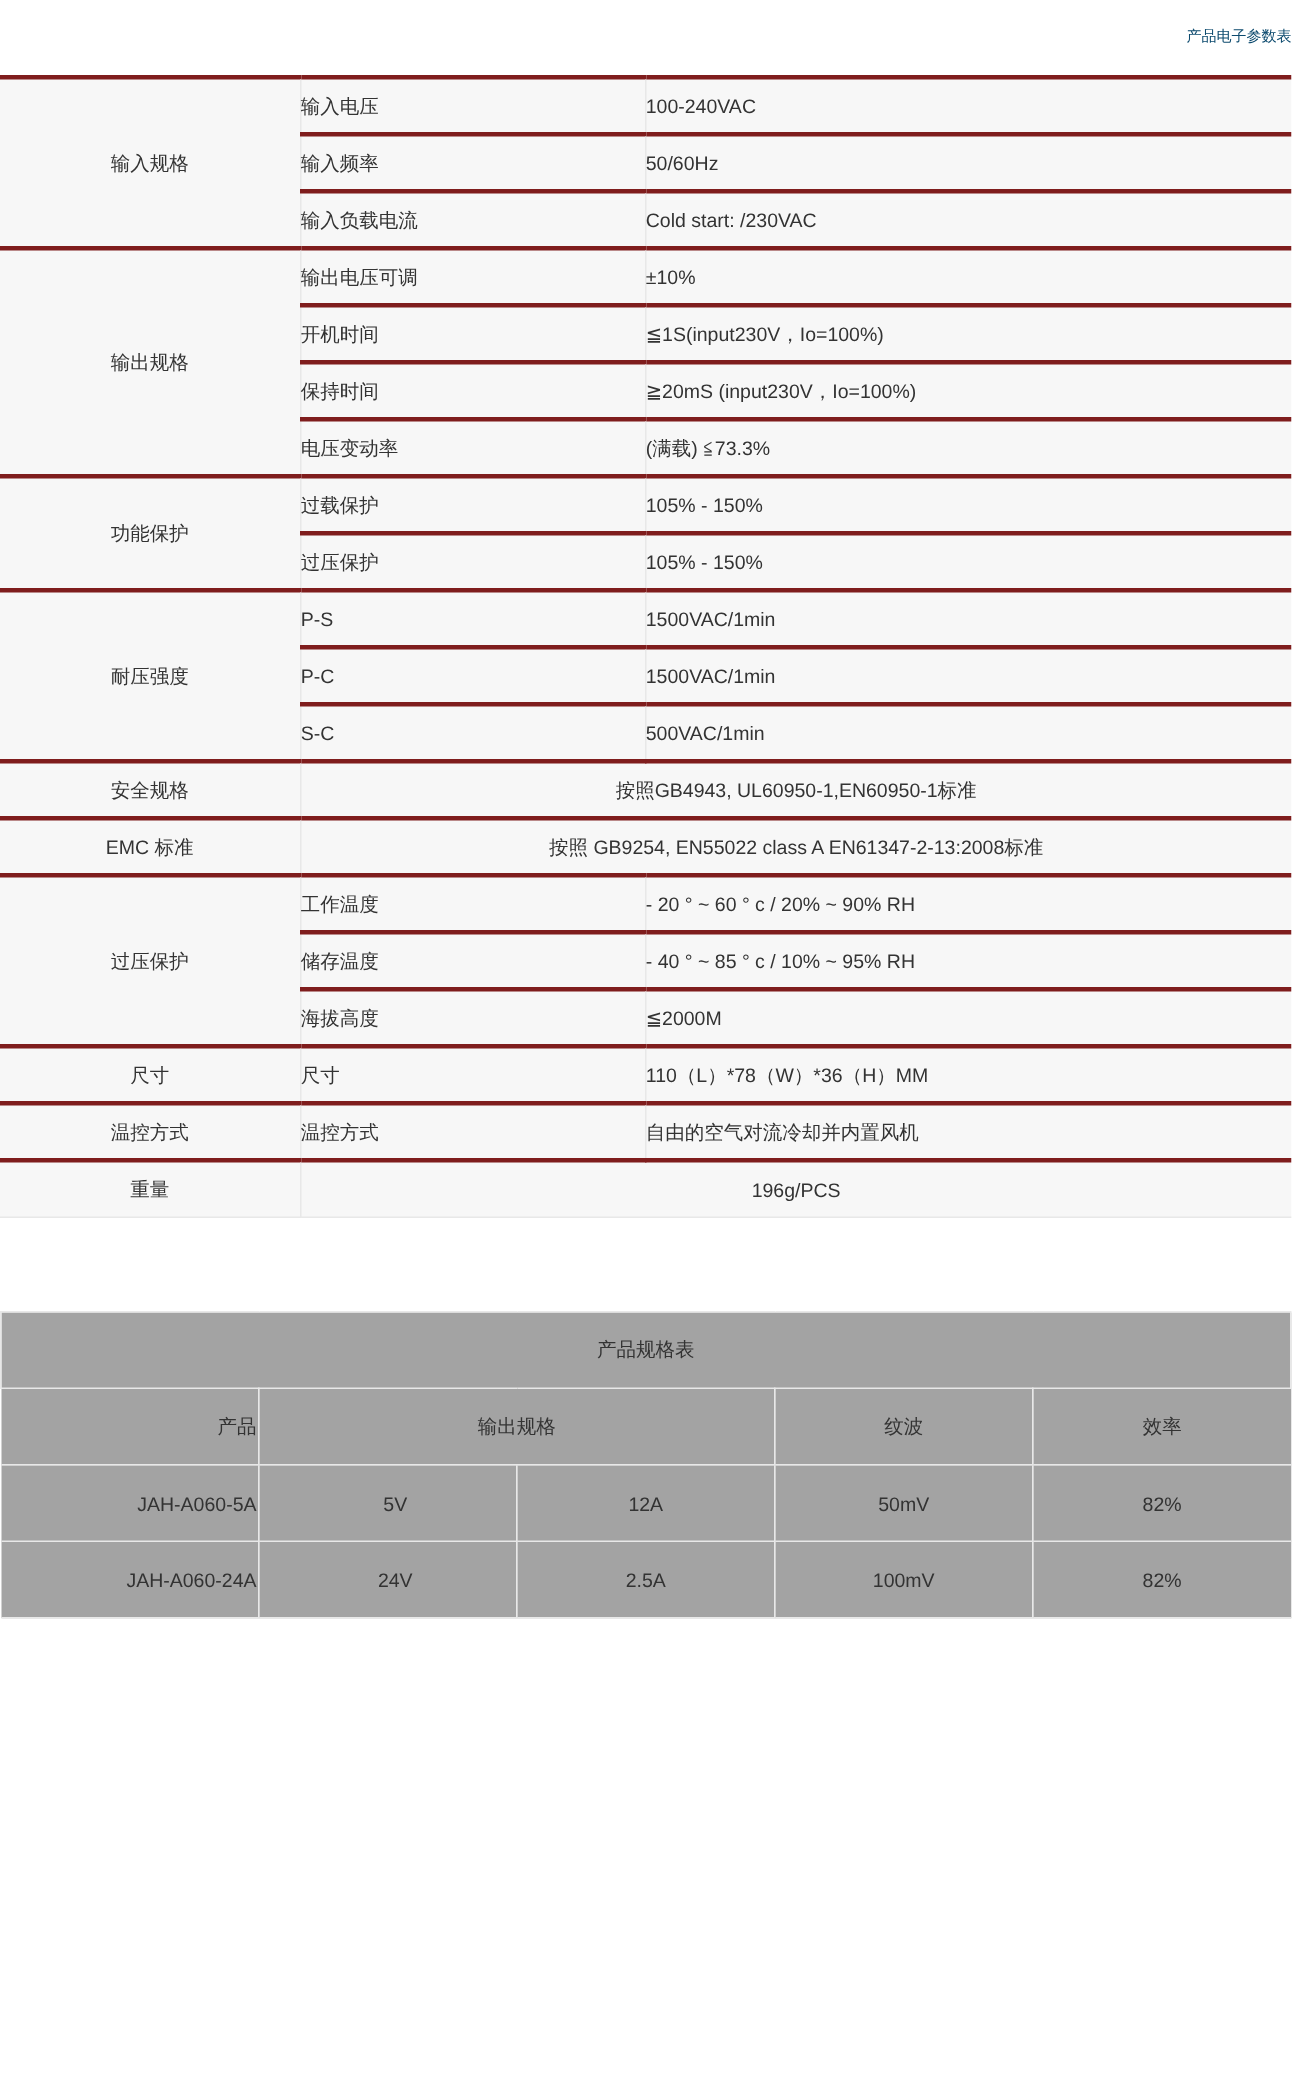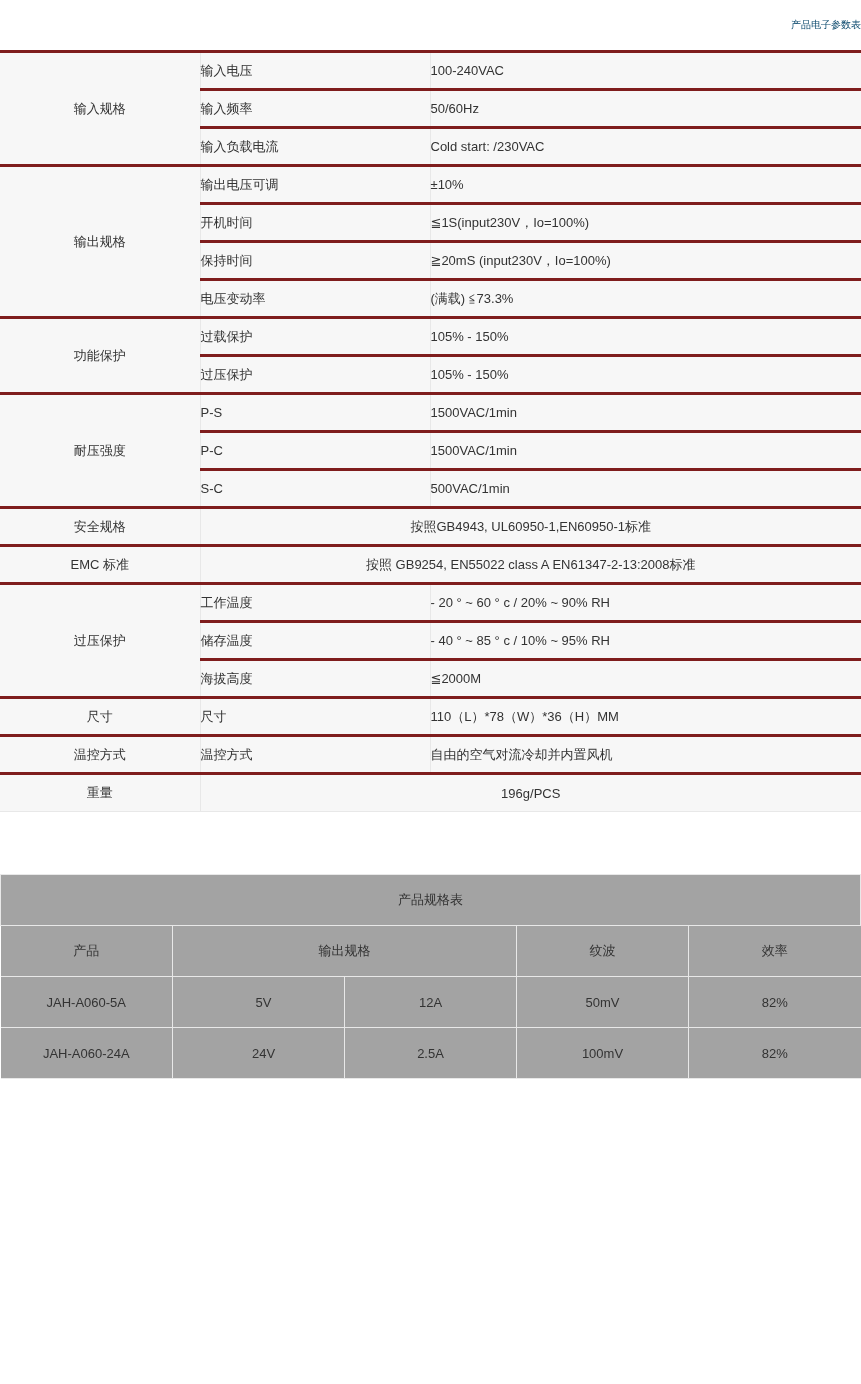--- a/index.html
+++ b/index.html
@@ -77,20 +77,21 @@
     background: #a3a3a3;
     font-size: 13px;
     color: #333;
     font-weight: normal;
     height: 51px;
     text-align: center;
     vertical-align: middle;
   }
   table.models td.first, table.models th.first {
     border-left: none;
+    text-align: right;
   }
   table.models td.last, table.models th.last {
     border-right: none;
     margin-left: 35px;
   }
   .models-title-row td {
     border-top: none;
     border-left: none;
     border-right: none;
     background: #f7f7f7;

